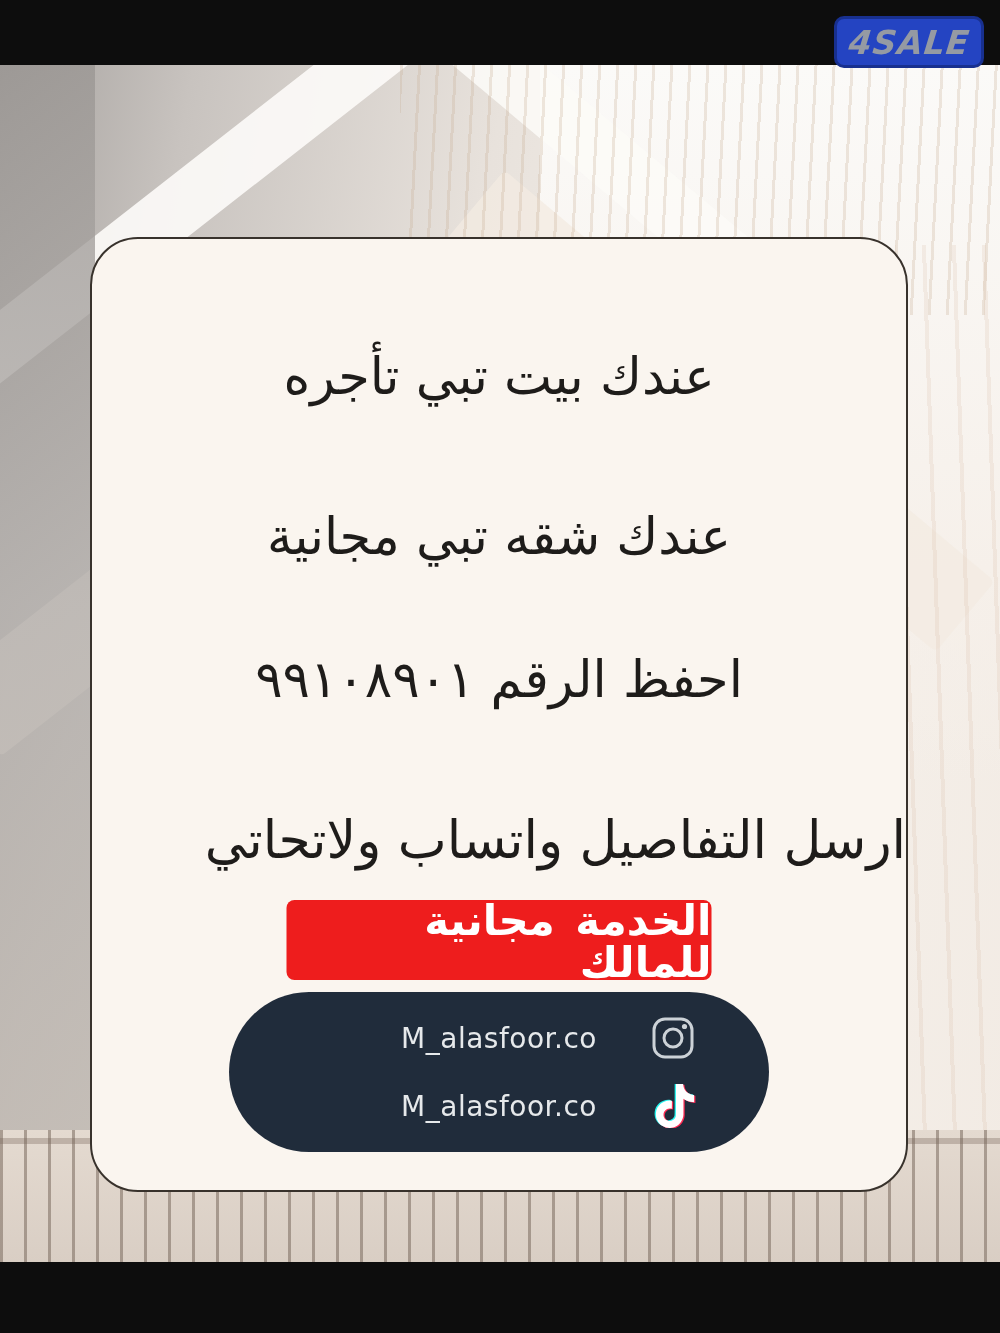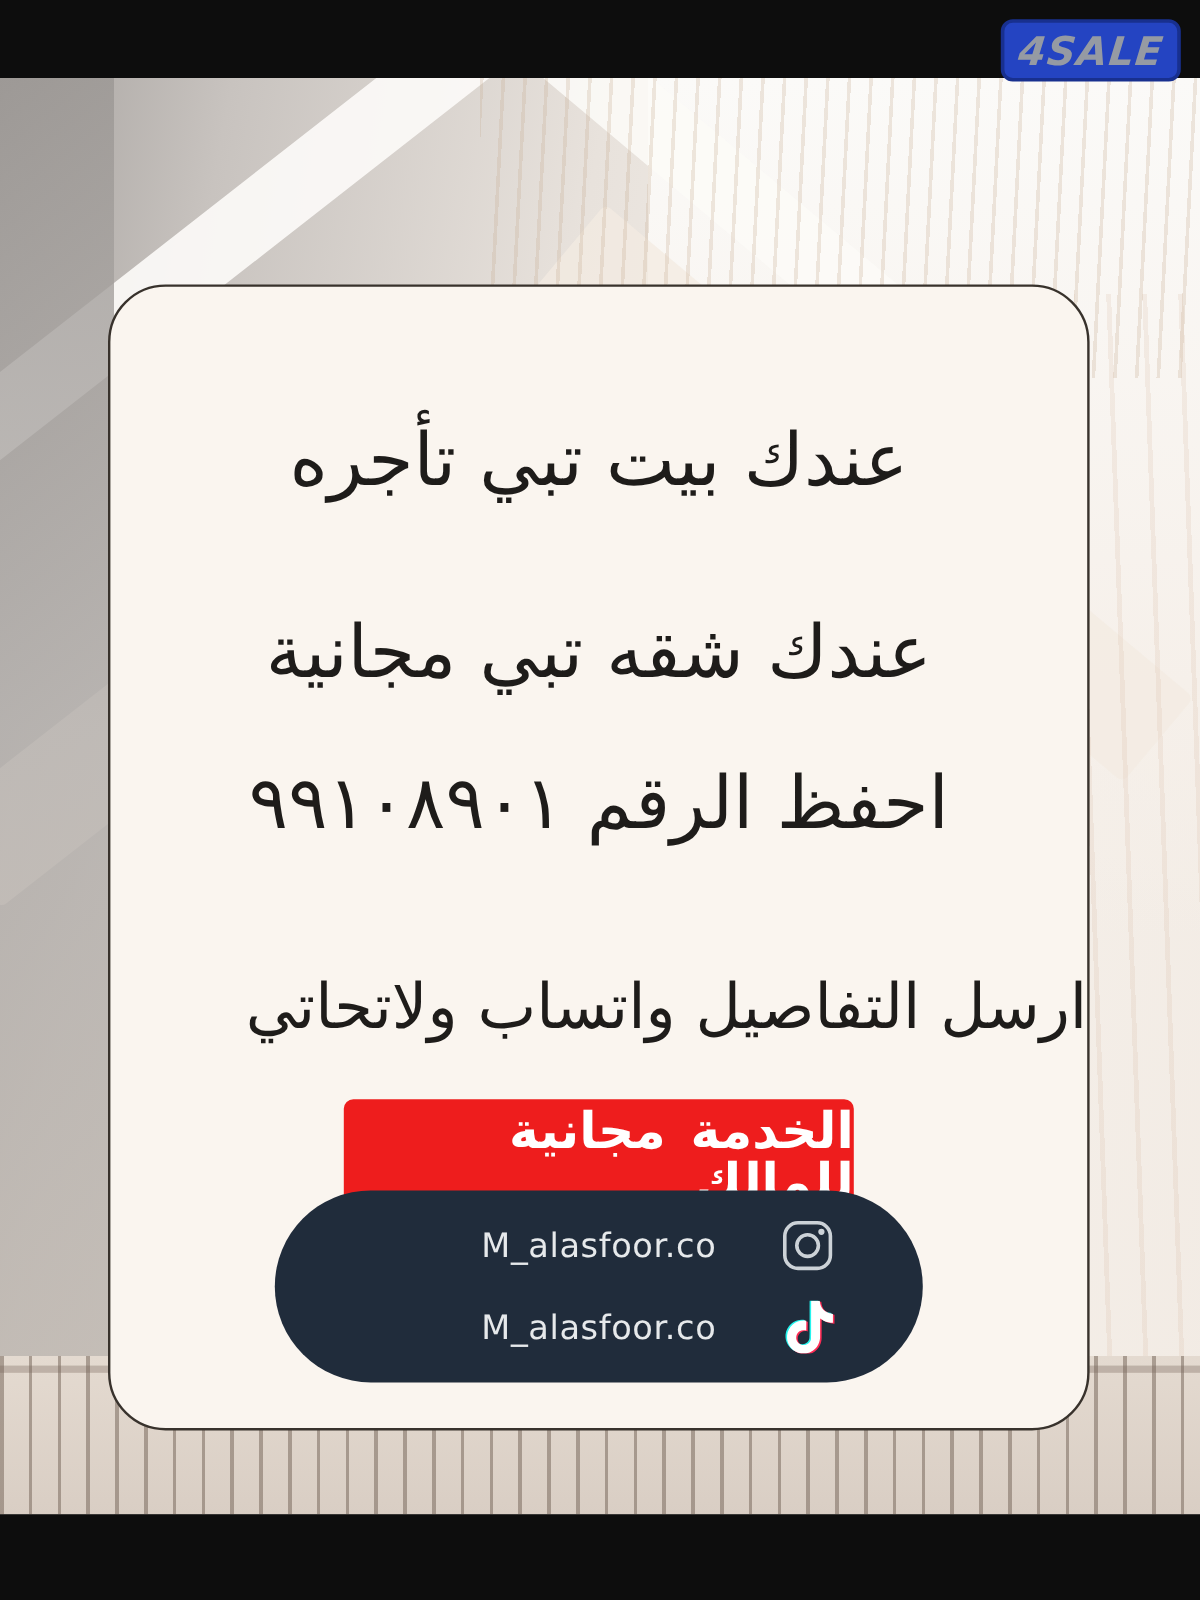--- a/index.html
+++ b/index.html
@@ -39,27 +39,27 @@
   .badge { position:absolute; left:834px; top:16px; width:150px; height:52px; z-index:6;
            background:#2444c2; border:3px solid #18308f; border-radius:10px;
            display:flex; align-items:center; justify-content:center; }
   .badge span { font-family:"DejaVu Sans", sans-serif; font-weight:bold; font-style:italic;
            font-size:33px; letter-spacing:1px; color:#959aa3; transform:skewX(-6deg); }
 
   
   .card { position:absolute; left:90px; top:237px; width:818px; height:955px; z-index:4;
           background:#faf5ef; border:2.5px solid #38322c; border-radius:48px; }
   .line { position:absolute; left:0; right:0; text-align:center; direction:rtl;
-          color:#1e1c1a; font-size:61px; line-height:1.4; }
+          color:#1e1c1a; font-size:51px; line-height:1.4; }
   .line.l1 { top:102px; }
   .line.l2 { top:262px; }
-  .line.l3 { top:388px; }
+  .line.l3 { top:405px; }
   .line.l4 { top:565px; font-size:52px;text-align:right; }
 
-  .banner { position:absolute; left:50%; transform:translateX(-50%); top:677px; width:425px; height:92px;
+  .banner { position:absolute; left:50%; transform:translateX(-50%); top:661px; width:425px; height:80px;
           background:#ee1d1d; border-radius:8px; display:flex; align-items:center; justify-content:center; }
   .banner span { direction:rtl; color:#fff; font-weight:bold; font-size:42px; word-spacing:6px; line-height:1; padding-top:4px; }
 
   .pill { position:absolute; left:50%; transform:translateX(-50%); top:753px; width:540px; height:160px;
           background:#202c3b; border-radius:80px; display:flex; flex-direction:column; justify-content:center; gap:12px; }
   .srow { position:relative; height:56px; }
   .handle { position:absolute; left:0; right:0; top:50%; transform:translateY(-50%);
           text-align:center; color:#e6e9eb; font-size:28px; letter-spacing:.5px; }
   .sicon { position:absolute; right:72px; top:50%; transform:translateY(-50%); width:48px; height:48px; }
 </style>

